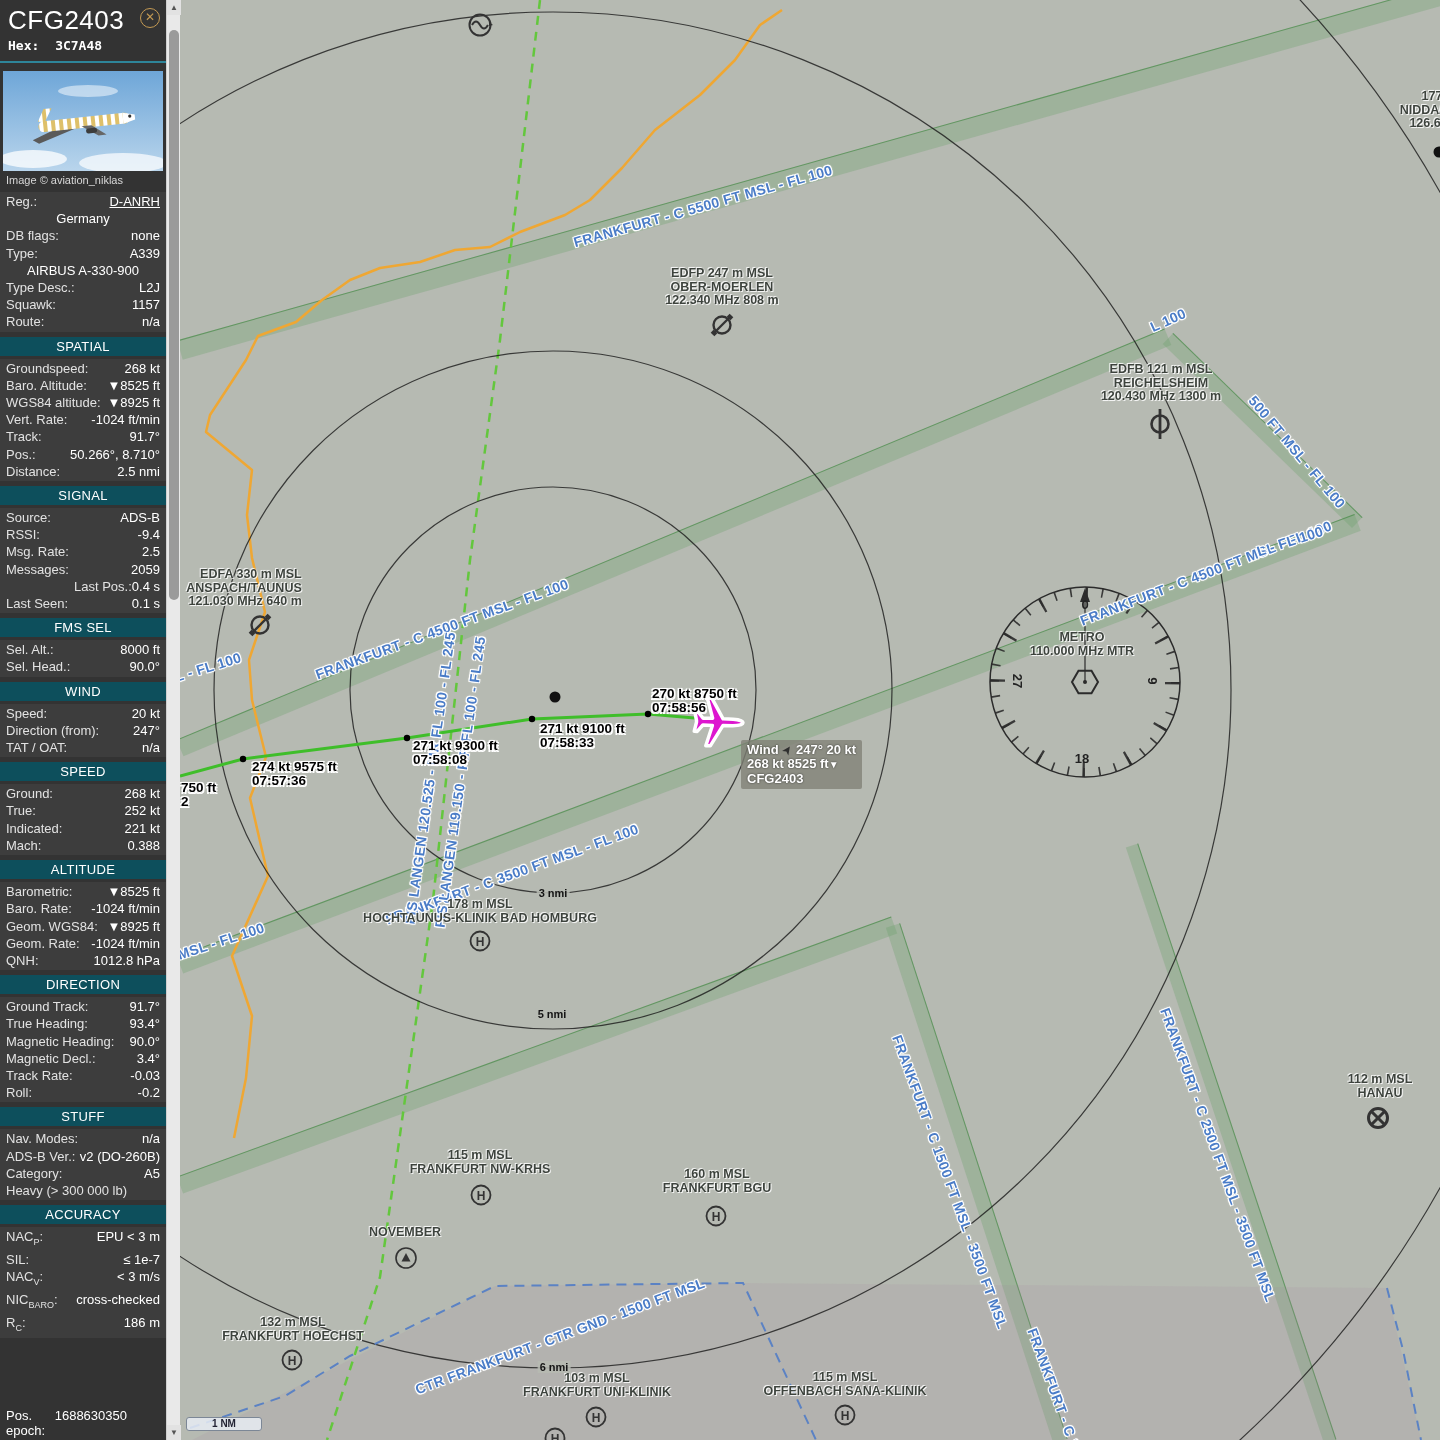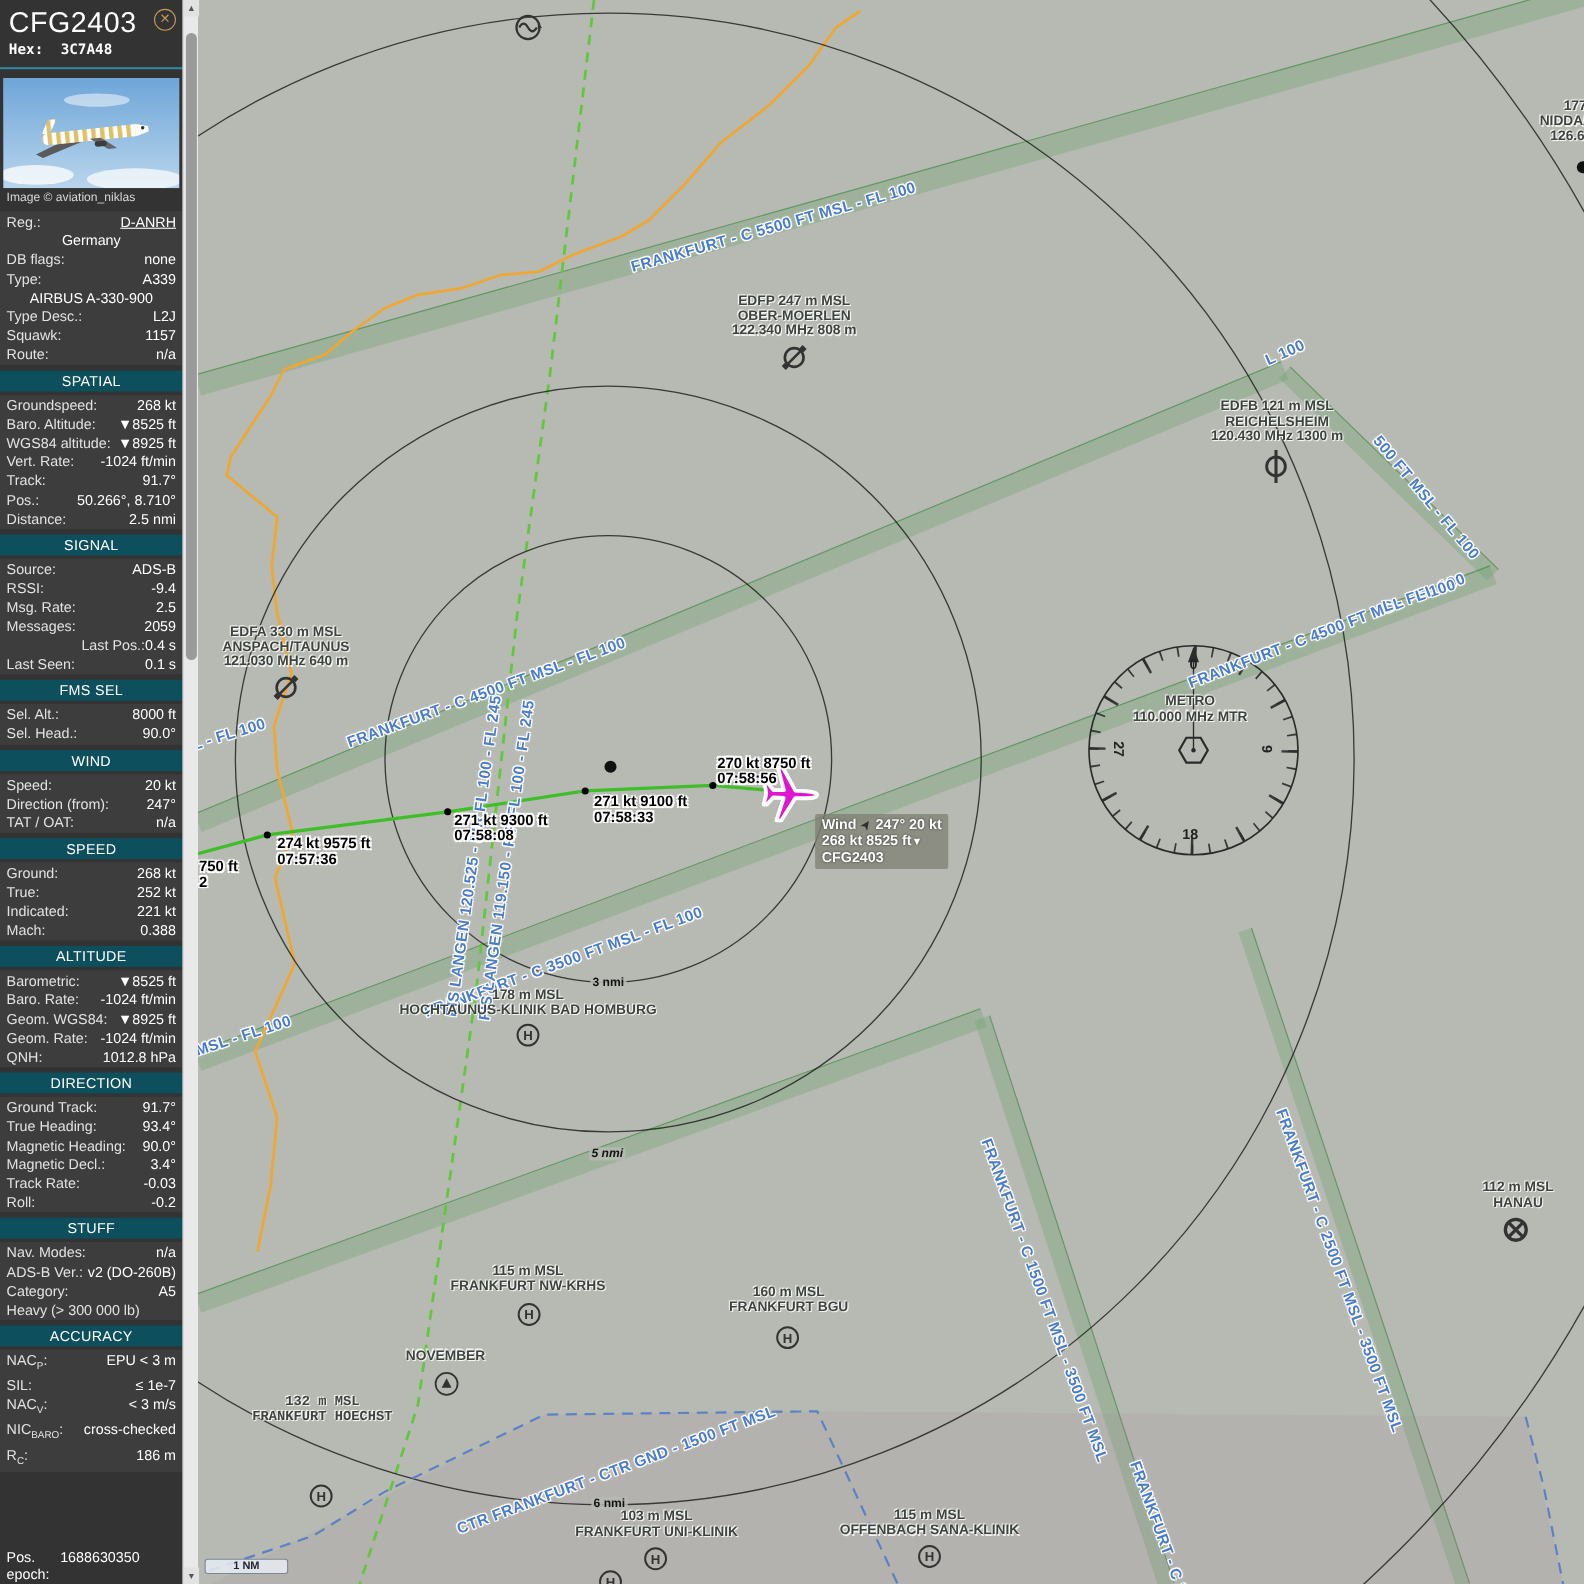--- a/index.html
+++ b/index.html
@@ -442,21 +442,21 @@
     <div class="apt" style="left: 542px; top: 267px;">
       <div>EDFP 247 m MSL</div>
       <div>OBER-MOERLEN</div>
       <div>122.340 MHz 808 m</div>
     </div>
     <div class="apt" style="left: 981px; top: 363px;">
       <div>EDFB 121 m MSL</div>
       <div>REICHELSHEIM</div>
       <div>120.430 MHz 1300 m</div>
     </div>
-    <div class="apt" style="left: 80px; top: 568px;">
+    <div class="apt" style="left: 64px; top: 568px; text-align: right;">
       <div>EDFA 330 m MSL</div>
       <div>ANSPACH/TAUNUS</div>
       <div>121.030 MHz 640 m</div>
     </div>
     <div class="apt" style="left: 902px; top: 631px;">
       <div>METRO</div>
       <div>110.000 MHz MTR</div>
     </div>
     <div class="apt" style="left: 300px; top: 898px;">
       <div>178 m MSL</div>
@@ -466,21 +466,21 @@
       <div>115 m MSL</div>
       <div>FRANKFURT NW-KRHS</div>
     </div>
     <div class="apt" style="left: 225px; top: 1226px;">
       <div>NOVEMBER</div>
     </div>
     <div class="apt" style="left: 537px; top: 1168px;">
       <div>160 m MSL</div>
       <div>FRANKFURT BGU</div>
     </div>
-    <div class="apt" style="left: 113px; top: 1268px; font-family: Liberation Mono, monospace;">
+    <div class="apt" style="left: 113px; top: 1316px;">
       <div>132 m MSL</div>
       <div>FRANKFURT HOECHST</div>
     </div>
     <div class="apt" style="left: 417px; top: 1372px;">
       <div>103 m MSL</div>
       <div>FRANKFURT UNI-KLINIK</div>
     </div>
     <div class="apt" style="left: 665px; top: 1371px;">
       <div>115 m MSL</div>
       <div>OFFENBACH SANA-KLINIK</div>
@@ -488,21 +488,21 @@
     <div class="apt" style="left: 1200px; top: 1073px;">
       <div>112 m MSL</div>
       <div>HANAU</div>
     </div>
     <div class="apt" style="left: 1252px; top: 90px;">
       <div>177</div>
       <div>NIDDA/A.D</div>
       <div>126.685</div>
     </div>
     <div class="ringlab" style="left: 373px; top: 893px;">3 nmi</div>
-    <div class="ringlab" style="left: 372px; top: 1049px; font-style: italic;">5 nmi</div>
+    <div class="ringlab" style="left: 372px; top: 1014px;">5 nmi</div>
     <div class="ringlab" style="left: 374px; top: 1367px;">6 nmi</div>
     <div class="mico" style="left: 300px; top: 25px;"><svg width="28" height="28" viewBox="-14 -14 28 28">
         <circle r="10.5" stroke="#333" fill="none" stroke-width="2"></circle>
         <path d="M-8,0 q4,-7 8,0 q4,7 8,0" stroke="#333" fill="none" stroke-width="2"></path>
         <polygon points="9,-3 13,0 9,1" fill="#333"></polygon>
       </svg></div>
     <div class="mico" style="left: 542px; top: 325px;"><svg width="28" height="28" viewBox="-14 -14 28 28">
         <circle r="8.5" stroke="#333" fill="none" stroke-width="2.4"></circle>
         <g transform="rotate(45)">
           <line x1="0" y1="-12" x2="0" y2="12" stroke="#333" stroke-width="2.4"></line>

